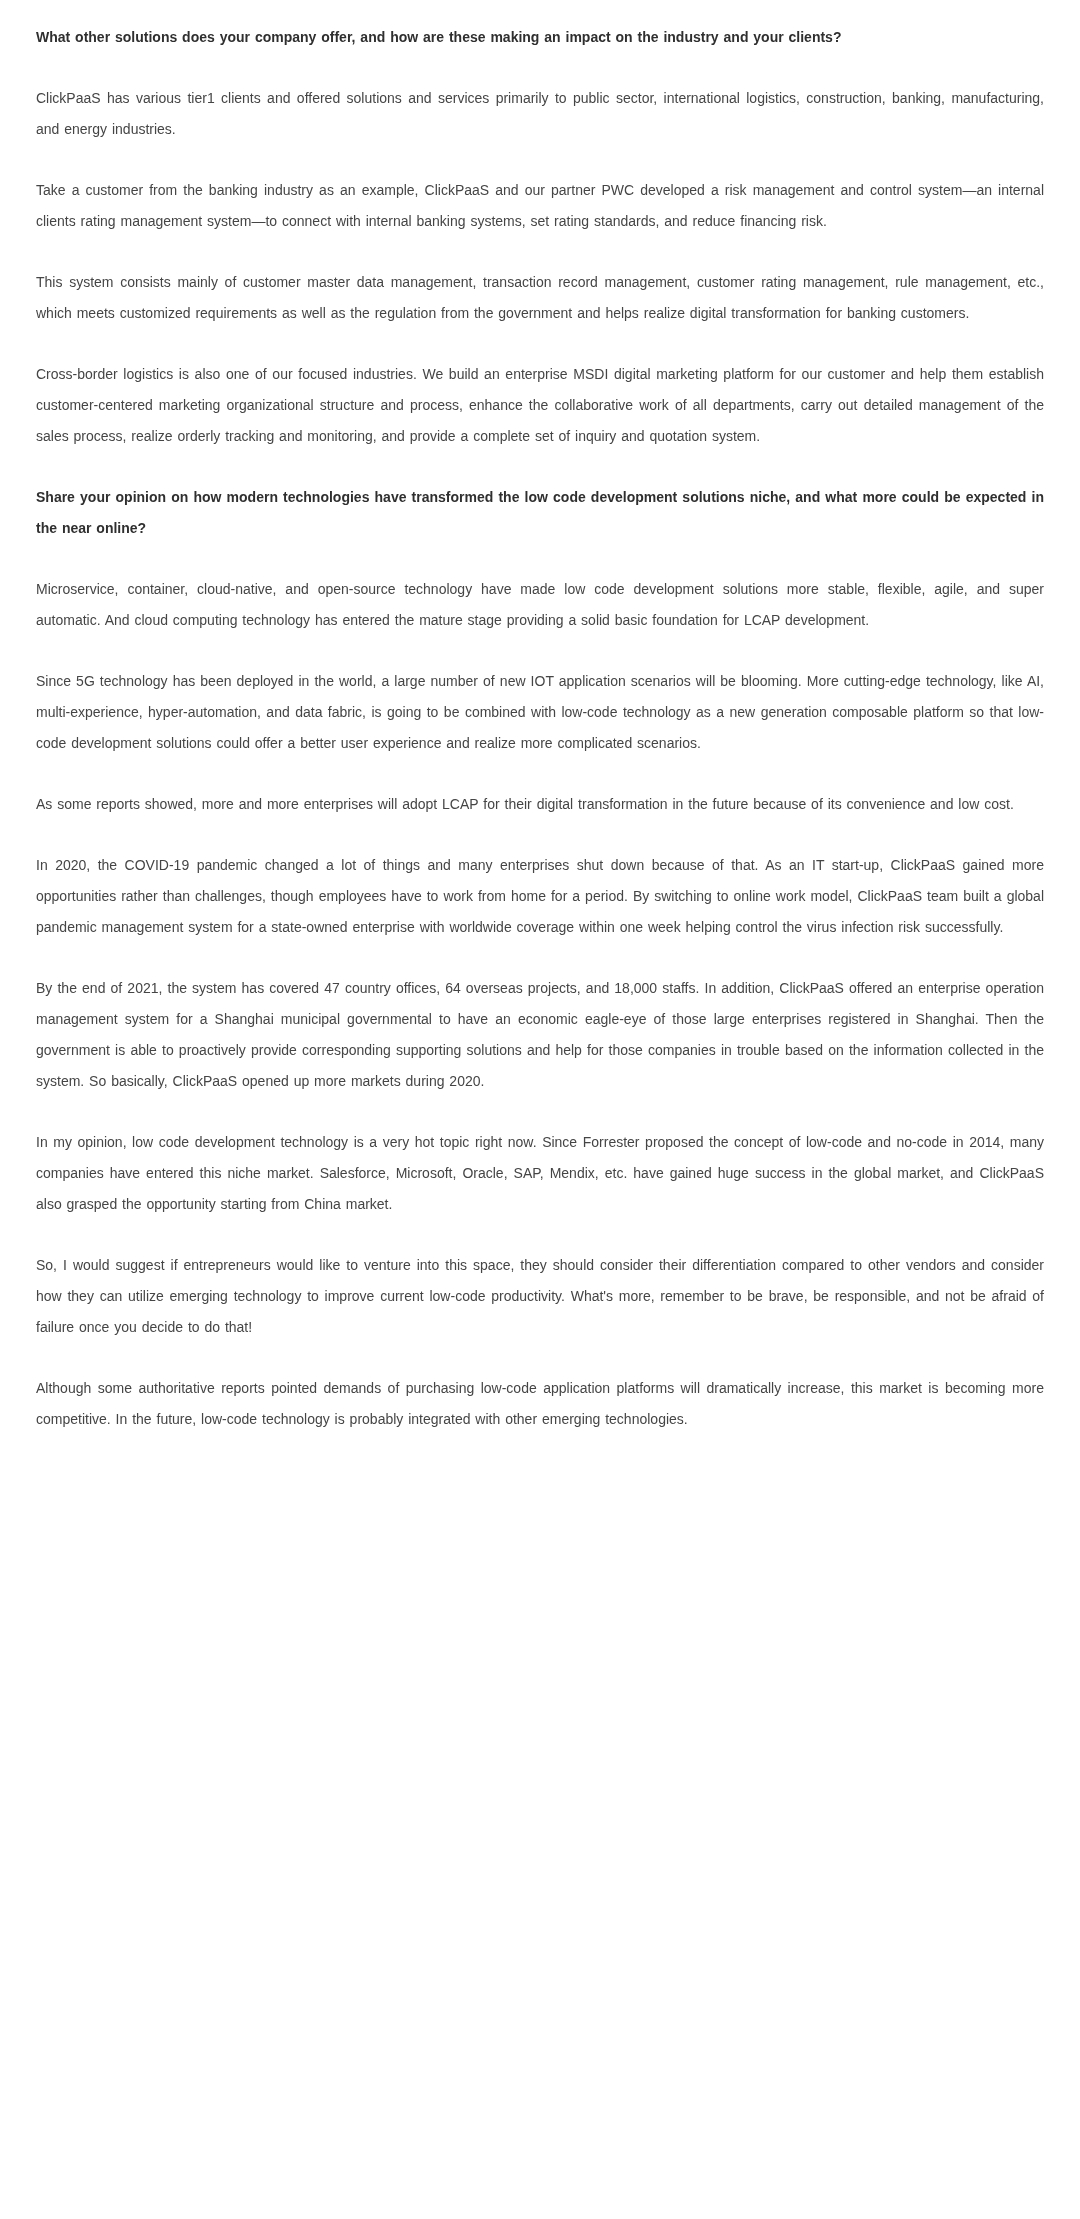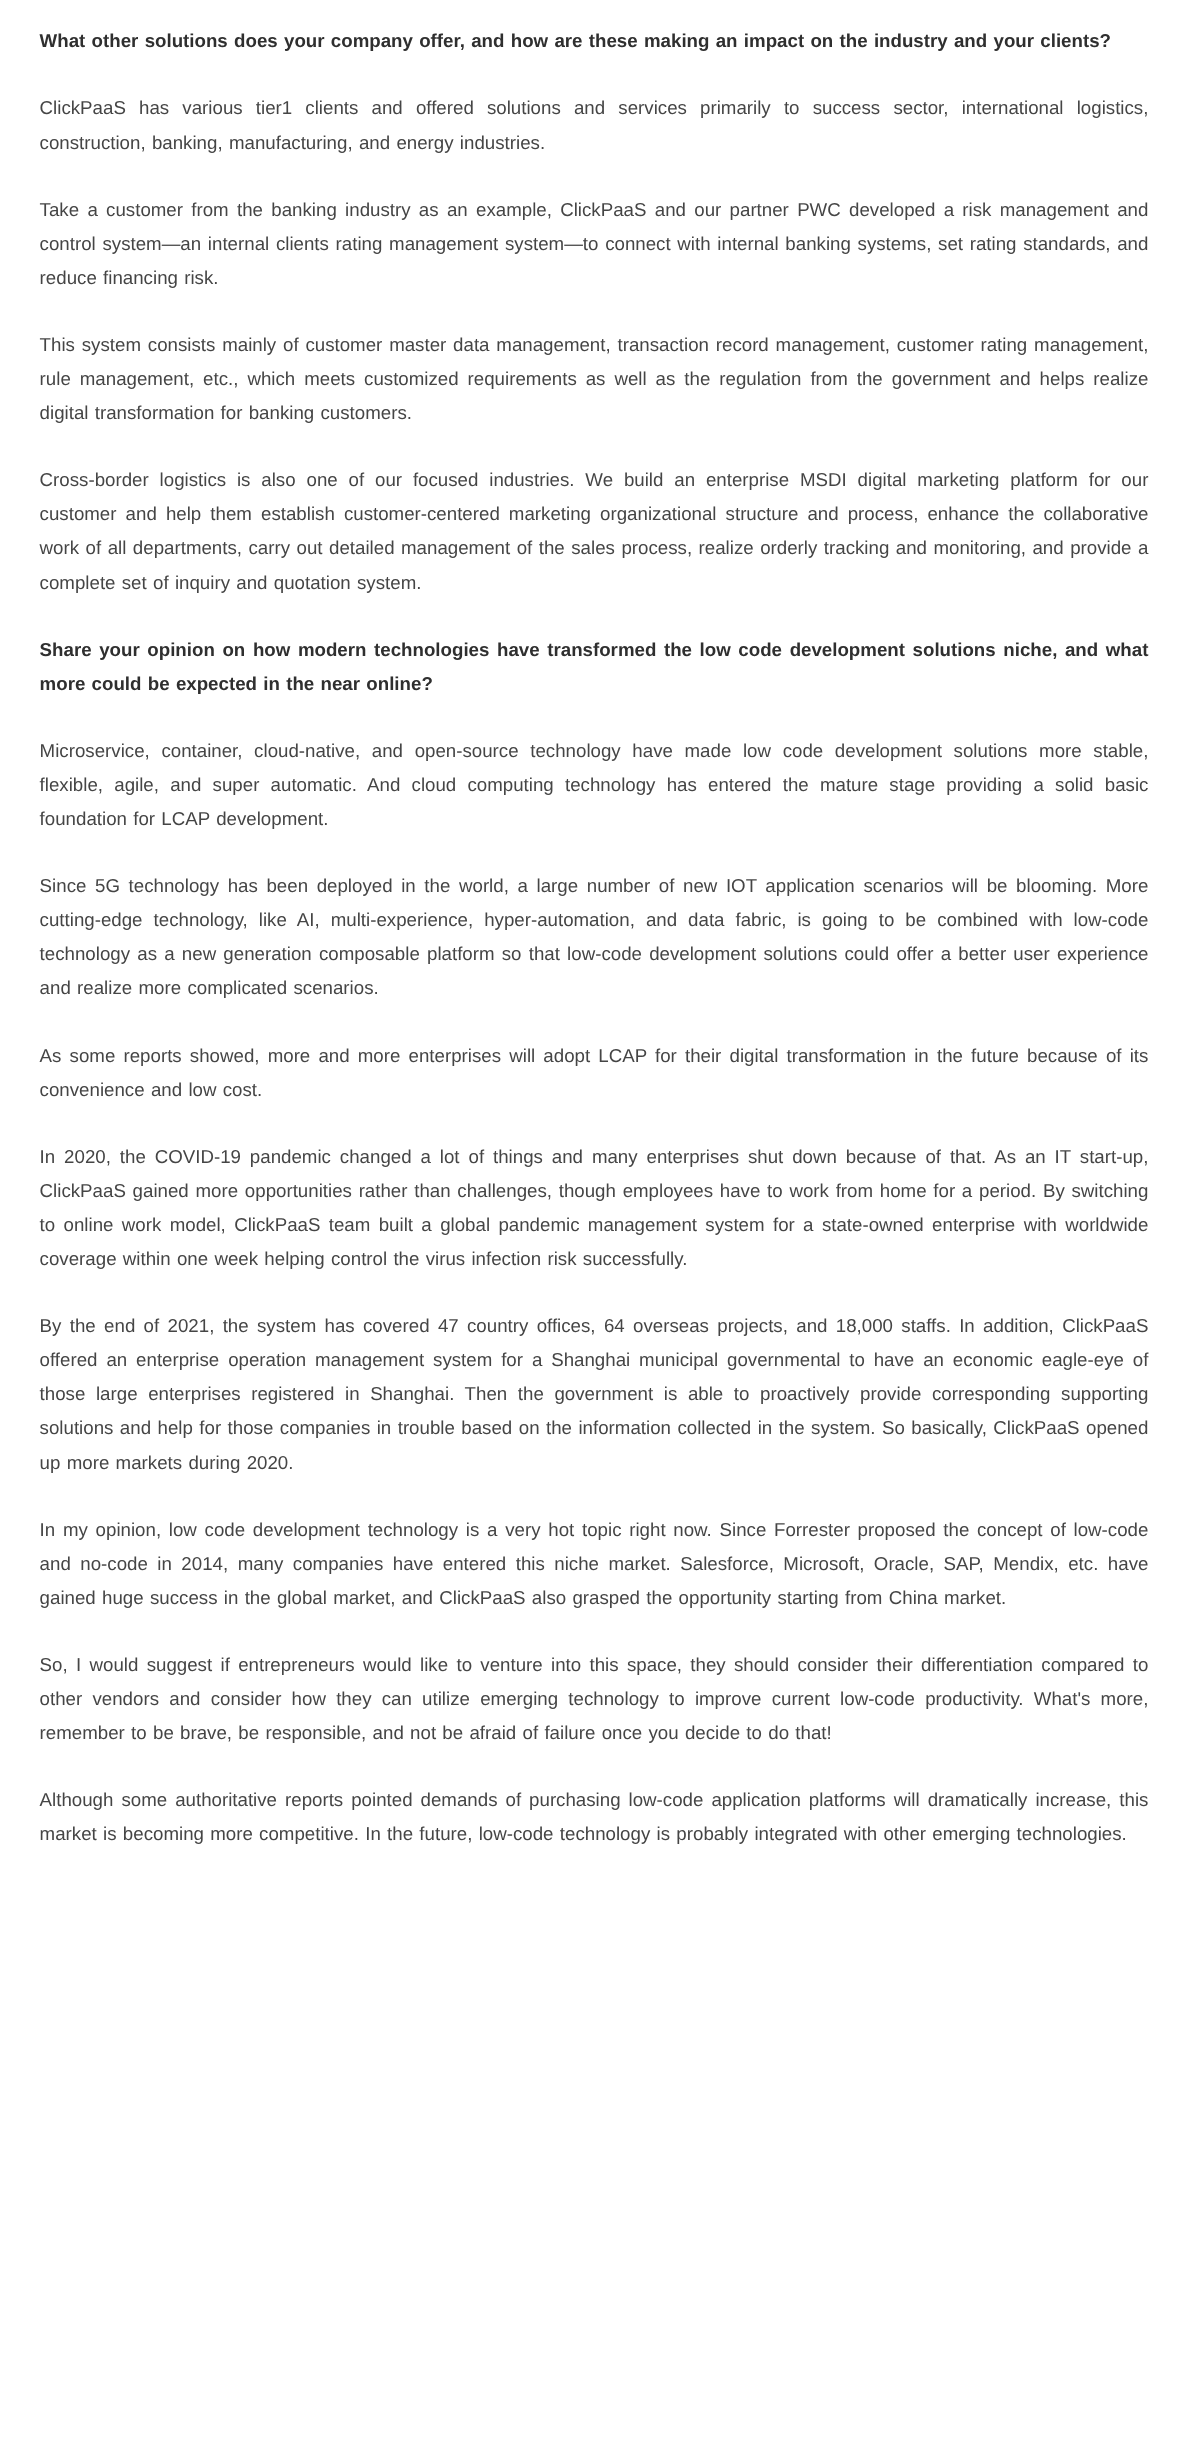--- a/index.html
+++ b/index.html
@@ -8,40 +8,40 @@
     background: #ffffff;
   }
   .page {
     width: 1080px;
     box-sizing: border-box;
     padding: 22px 36px 40px 36px;
     font-family: "Liberation Sans", sans-serif;
   }
   .block {
     margin: 0 0 30px 0;
-    font-size: 17px;
+    font-size: 14px;
     line-height: 31px;
     text-align: justify;
     color: #454545;
     word-spacing: 1px;
   }
   .block.question {
     font-weight: bold;
     color: #2f2f2f;
   }
   .block:last-child {
     margin-bottom: 0;
   }
 </style>
 </head>
 <body>
 
 <div class="page">
   <p class="block question">What other solutions does your company offer, and how are these making an impact on the industry and your clients?</p>
-  <p class="block paragraph">ClickPaaS has various tier1 clients and offered solutions and services primarily to success sector, international logistics, construction, banking, manufacturing, and energy industries.</p>
+  <p class="block paragraph">ClickPaaS has various tier1 clients and offered solutions and services primarily to public sector, international logistics, construction, banking, manufacturing, and energy industries.</p>
   <p class="block paragraph">Take a customer from the banking industry as an example, ClickPaaS and our partner PWC developed a risk management and control system—an internal clients rating management system—to connect with internal banking systems, set rating standards, and reduce financing risk.</p>
   <p class="block paragraph">This system consists mainly of customer master data management, transaction record management, customer rating management, rule management, etc., which meets customized requirements as well as the regulation from the government and helps realize digital transformation for banking customers.</p>
   <p class="block paragraph">Cross-border logistics is also one of our focused industries. We build an enterprise MSDI digital marketing platform for our customer and help them establish customer-centered marketing organizational structure and process, enhance the collaborative work of all departments, carry out detailed management of the sales process, realize orderly tracking and monitoring, and provide a complete set of inquiry and quotation system.</p>
   <p class="block question">Share your opinion on how modern technologies have transformed the low code development solutions niche, and what more could be expected in the near online?</p>
   <p class="block paragraph">Microservice, container, cloud-native, and open-source technology have made low code development solutions more stable, flexible, agile, and super automatic. And cloud computing technology has entered the mature stage providing a solid basic foundation for LCAP development.</p>
   <p class="block paragraph">Since 5G technology has been deployed in the world, a large number of new IOT application scenarios will be blooming. More cutting-edge technology, like AI, multi-experience, hyper-automation, and data fabric, is going to be combined with low-code technology as a new generation composable platform so that low-code development solutions could offer a better user experience and realize more complicated scenarios.</p>
   <p class="block paragraph">As some reports showed, more and more enterprises will adopt LCAP for their digital transformation in the future because of its convenience and low cost.</p>
   <p class="block paragraph">In 2020, the COVID-19 pandemic changed a lot of things and many enterprises shut down because of that. As an IT start-up, ClickPaaS gained more opportunities rather than challenges, though employees have to work from home for a period. By switching to online work model, ClickPaaS team built a global pandemic management system for a state-owned enterprise with worldwide coverage within one week helping control the virus infection risk successfully.</p>
   <p class="block paragraph">By the end of 2021, the system has covered 47 country offices, 64 overseas projects, and 18,000 staffs. In addition, ClickPaaS offered an enterprise operation management system for a Shanghai municipal governmental to have an economic eagle-eye of those large enterprises registered in Shanghai. Then the government is able to proactively provide corresponding supporting solutions and help for those companies in trouble based on the information collected in the system. So basically, ClickPaaS opened up more markets during 2020.</p>
   <p class="block paragraph">In my opinion, low code development technology is a very hot topic right now. Since Forrester proposed the concept of low-code and no-code in 2014, many companies have entered this niche market. Salesforce, Microsoft, Oracle, SAP, Mendix, etc. have gained huge success in the global market, and ClickPaaS also grasped the opportunity starting from China market.</p>

